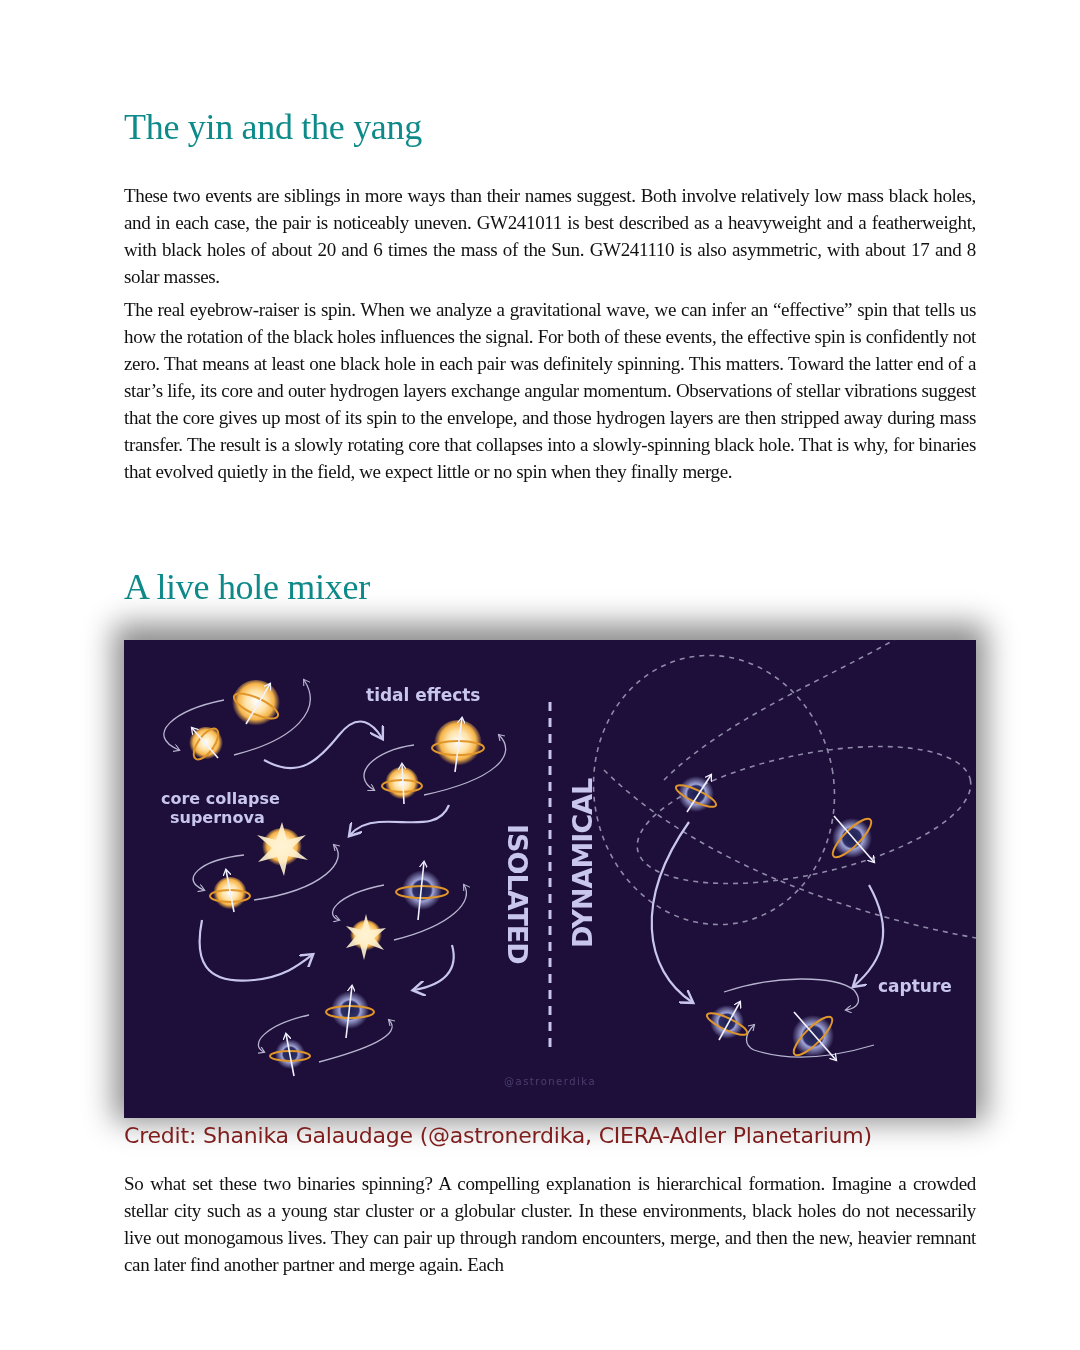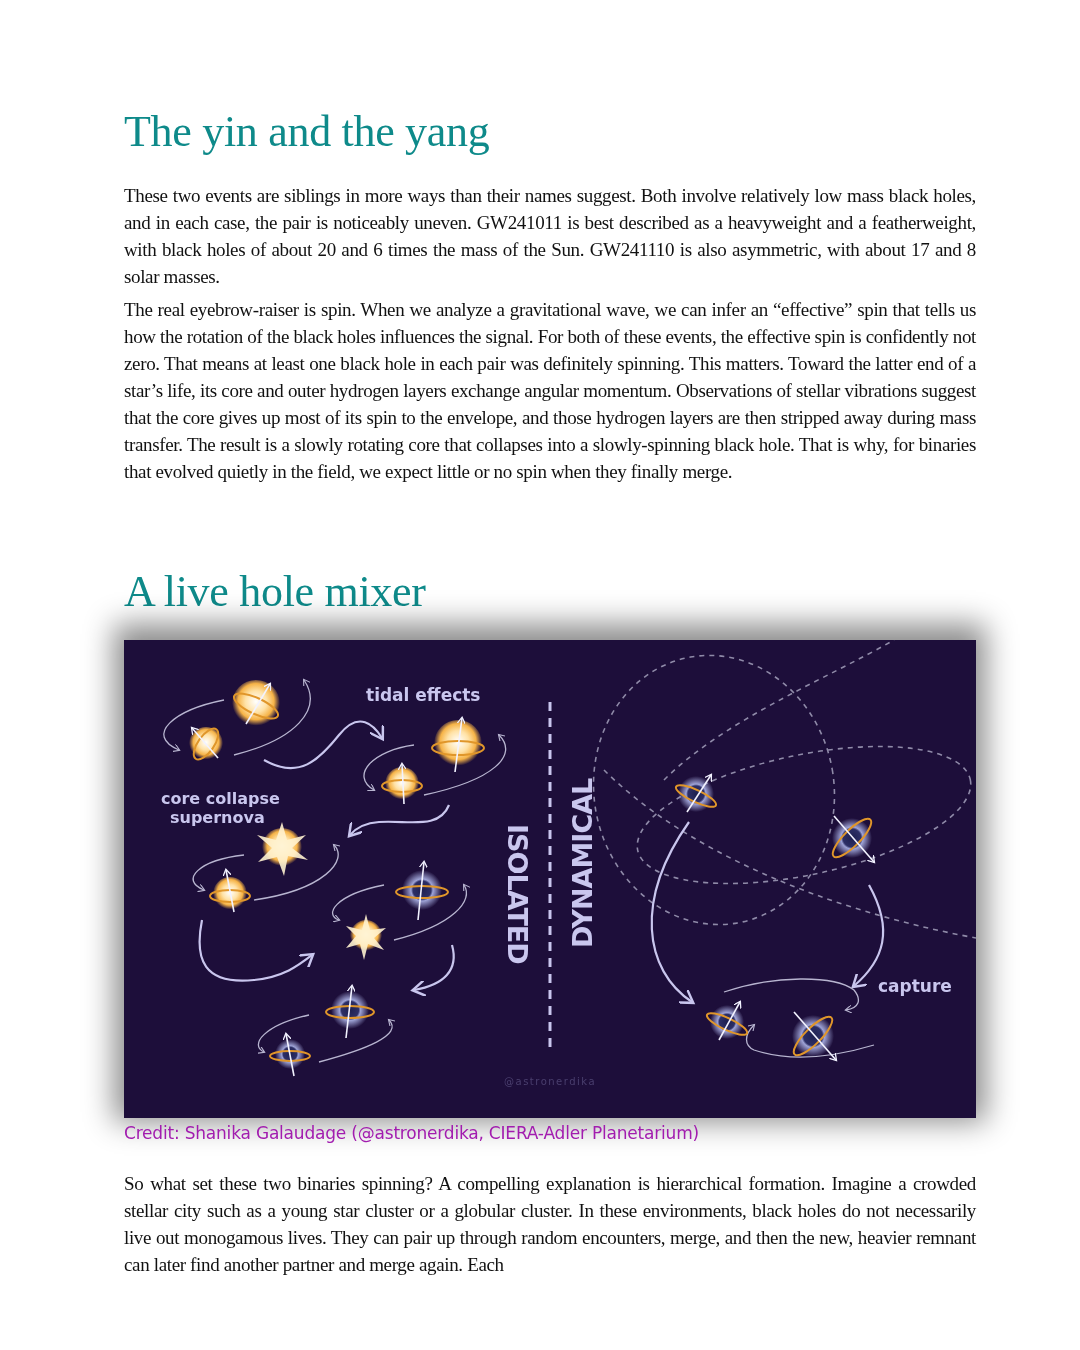--- a/index.html
+++ b/index.html
@@ -1,41 +1,41 @@
 <!DOCTYPE html>
 <html><head>
 <meta charset="utf-8">
 <style>
   html, body { margin: 0; padding: 0; background: #ffffff; }
   body { width: 1080px; height: 1350px; position: relative; overflow: hidden; }
   .h {
     position: absolute; left: 124px; margin: 0;
     font-family: "Liberation Serif", "DejaVu Serif", serif;
-    font-weight: normal; color: #0e8a8a; font-size: 44px; letter-spacing: -0.3px;
+    font-weight: normal; color: #0e8a8a; font-size: 36px; letter-spacing: -0.3px;
   }
   #h1 { top: 106px; }
   #h2 { top: 566px; }
   .p {
     position: absolute; left: 124px; width: 852px; margin: 0;
     font-family: "Liberation Serif", "DejaVu Serif", serif;
     font-size: 19px; line-height: 27px; color: #111; text-align: justify;
     letter-spacing: -0.35px;
   }
   #p1 { top: 182px; }
   #p2 { top: 296px; }
   #p3 { top: 1170px; }
   .figure-wrap {
     position: absolute; left: 124px; top: 640px; width: 852px; height: 478px;
     box-shadow: 0 -6px 28px 10px rgba(0,0,0,0.45);
   }
   svg#fig { display: block; width: 852px; height: 478px; }
   .credit {
     position: absolute; left: 124px; top: 1123px; margin: 0;
     font-family: "DejaVu Sans", "Liberation Sans", sans-serif;
-    font-size: 17px; color: #a21caf; letter-spacing: -0.2px;
+    font-size: 22px; color: #7f1d1d; letter-spacing: -0.2px;
   }
 </style>
 </head>
 <body>
 
 <h1 id="h1" class="h">The yin and the yang</h1>
 <p id="p1" class="p">These two events are siblings in more ways than their names suggest. Both involve relatively low mass black holes, and in each case, the pair is noticeably uneven. GW241011 is best described as a heavyweight and a featherweight, with black holes of about 20 and 6 times the mass of the Sun. GW241110 is also asymmetric, with about 17 and 8 solar masses.</p>
 <p id="p2" class="p">The real eyebrow-raiser is spin. When we analyze a gravitational wave, we can infer an “effective” spin that tells us how the rotation of the black holes influences the signal. For both of these events, the effective spin is confidently not zero. That means at least one black hole in each pair was definitely spinning. This matters. Toward the latter end of a star’s life, its core and outer hydrogen layers exchange angular momentum. Observations of stellar vibrations suggest that the core gives up most of its spin to the envelope, and those hydrogen layers are then stripped away during mass transfer. The result is a slowly rotating core that collapses into a slowly-spinning black hole. That is why, for binaries that evolved quietly in the field, we expect little or no spin when they finally merge.</p>
 
 <h1 id="h2" class="h">A live hole mixer</h1>

